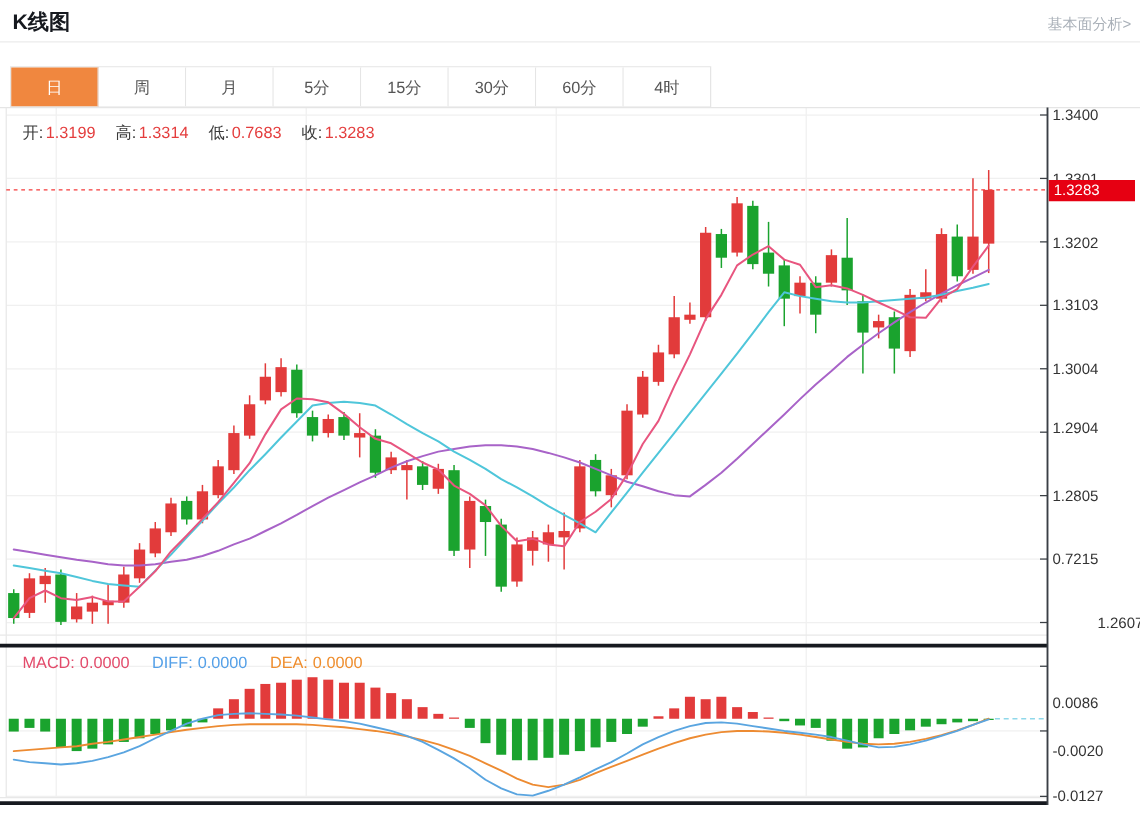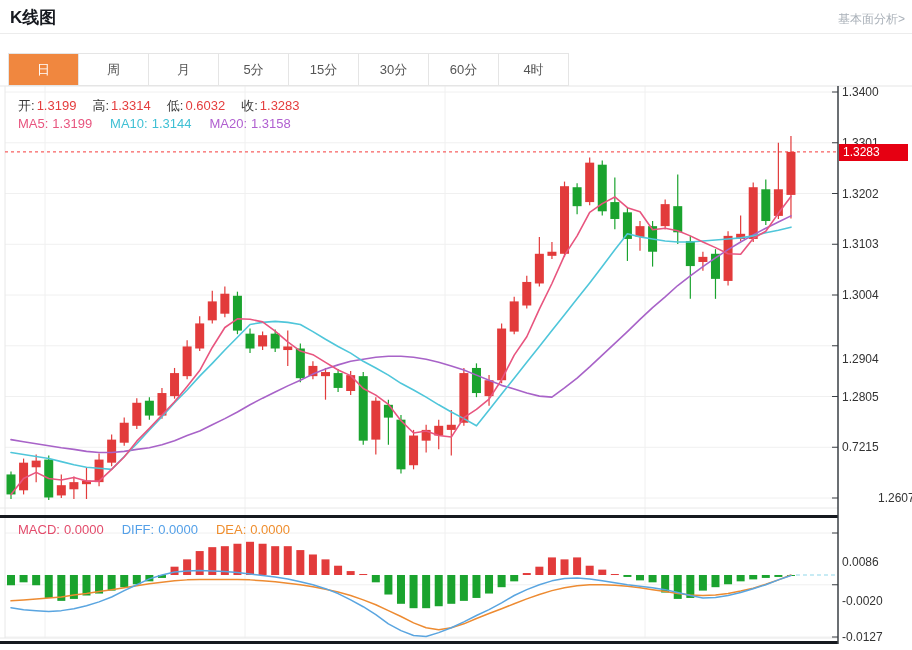--- a/index.html
+++ b/index.html
@@ -275,37 +275,34 @@
       <line x1="832" y1="345.75" x2="838" y2="345.75" stroke="#3a3f45" stroke-width="1"></line>
       <line x1="832" y1="396.5" x2="838" y2="396.5" stroke="#3a3f45" stroke-width="1"></line>
       <line x1="832" y1="447.25" x2="838" y2="447.25" stroke="#3a3f45" stroke-width="1"></line>
       <line x1="832" y1="498" x2="838" y2="498" stroke="#3a3f45" stroke-width="1"></line>
       <line x1="832" y1="533" x2="838" y2="533" stroke="#3a3f45" stroke-width="1"></line>
       <line x1="832" y1="584.755868544601" x2="838" y2="584.755868544601" stroke="#3a3f45" stroke-width="1"></line>
       <line x1="832" y1="637" x2="838" y2="637" stroke="#3a3f45" stroke-width="1"></line>
     </svg>
 
   <div class="legend ohlc-legend">
-    <span class="lbl">开:</span><span class="val">1.3199</span><span class="lbl">高:</span><span class="val">1.3314</span><span class="lbl">低:</span><span class="val">0.6032</span><span class="lbl">收:</span><span class="val">1.3283</span>
+    <span class="lbl">开:</span><span class="val">1.3199</span><span class="lbl">高:</span><span class="val">1.3314</span><span class="lbl">低:</span><span class="val">0.7683</span><span class="lbl">收:</span><span class="val">1.3283</span>
   </div>
 
-  <div class="legend ma-legend">
-    <span class="c-ma5">MA5:</span><span class="c-ma5 gap">1.3199</span><span class="c-ma10">MA10:</span><span class="c-ma10 gap">1.3144</span><span class="c-ma20">MA20:</span><span class="c-ma20">1.3158</span>
-  </div>
 
   <div class="legend macd-legend">
     <span class="c-macd">MACD:</span><span class="c-macd gap">0.0000</span><span class="c-diff">DIFF:</span><span class="c-diff gap">0.0000</span><span class="c-dea">DEA:</span><span class="c-dea">0.0000</span>
   </div>
 
   <div class="price-badge">1.3283</div>
 <div class="axis-label" style="top: 85px;">1.3400</div>
     <div class="axis-label" style="top: 135.75px;">1.3301</div>
     <div class="axis-label" style="top: 186.5px;">1.3202</div>
     <div class="axis-label" style="top: 237.25px;">1.3103</div>
     <div class="axis-label" style="top: 288px;">1.3004</div>
-    <div class="axis-label" style="top: 352px;">1.2904</div>
+    <div class="axis-label" style="top: 335px;">1.2904</div>
     <div class="axis-label" style="top: 389.5px;">1.2805</div>
     <div class="axis-label" style="top: 440.25px;">0.7215</div>
     <div class="axis-label" style="top: 491px; margin-left: 36px;">1.2607</div>
     <div class="axis-label" style="top: 526px; margin-top: 29px;">0.0086</div>
     <div class="axis-label" style="top: 594px;">-0.0020</div>
     <div class="axis-label" style="top: 630px;">-0.0127</div>
   </div>
 
 </body></html>

